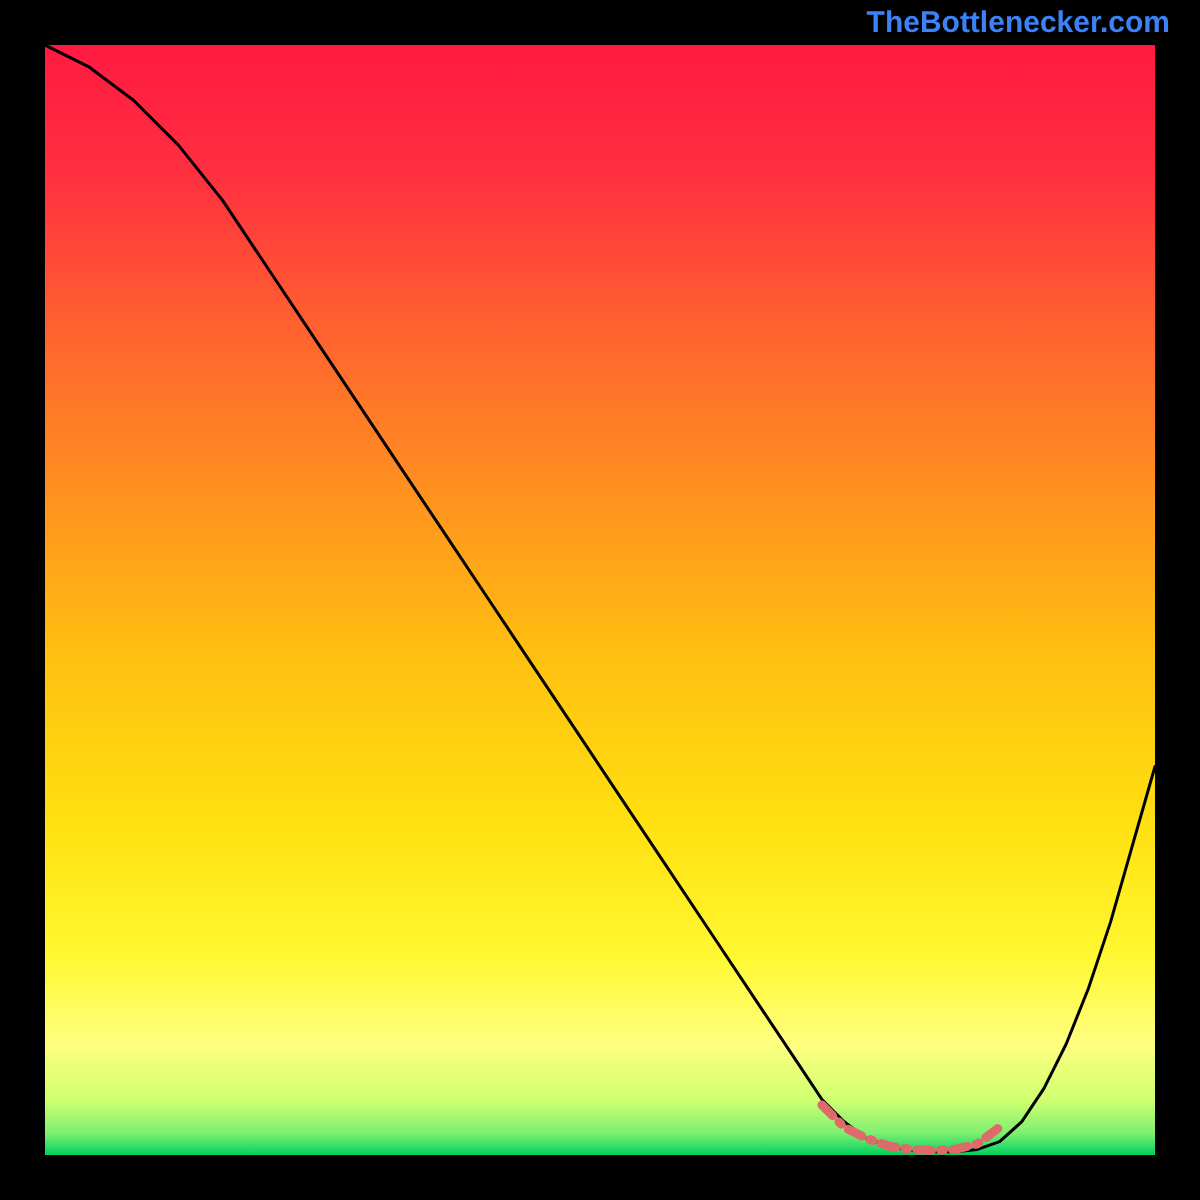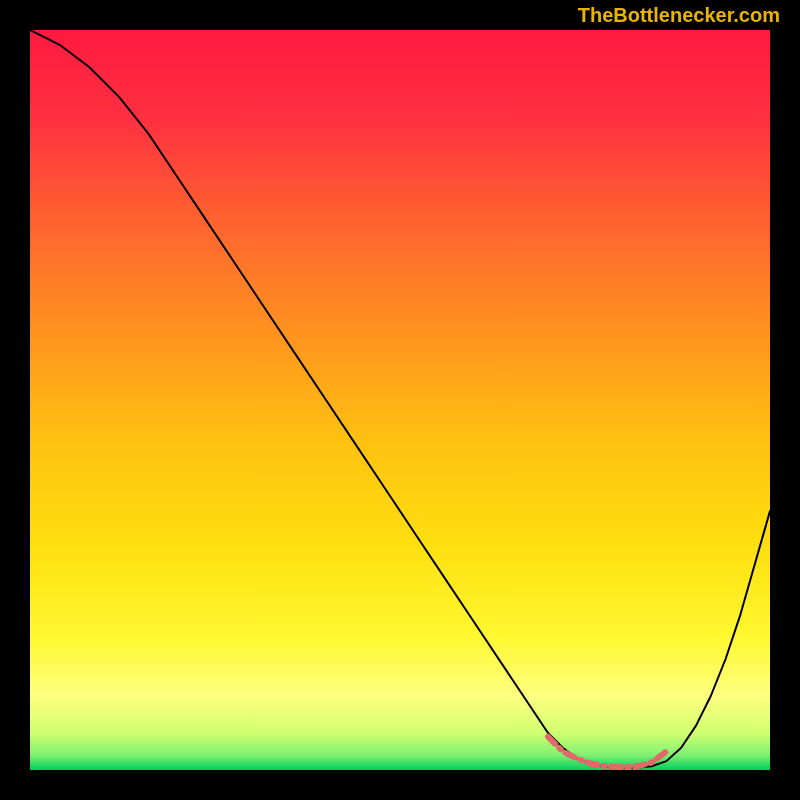--- a/index.html
+++ b/index.html
@@ -8,21 +8,21 @@
     height: 800px;
     background: #000000;
     position: relative;
     font-family: Arial, sans-serif;
     overflow: hidden;
   }
   .watermark {
     position: absolute;
     top: 4px;
     right: 20px;
-    color: #eab308;
+    color: #3b82f6;
     font-size: 20px;
     font-weight: bold;
     z-index: 10;
     margin-left: 40px;
   }
   .plot-area {
     position: absolute;
     left: 30px;
     top: 30px;
     width: 740px;

